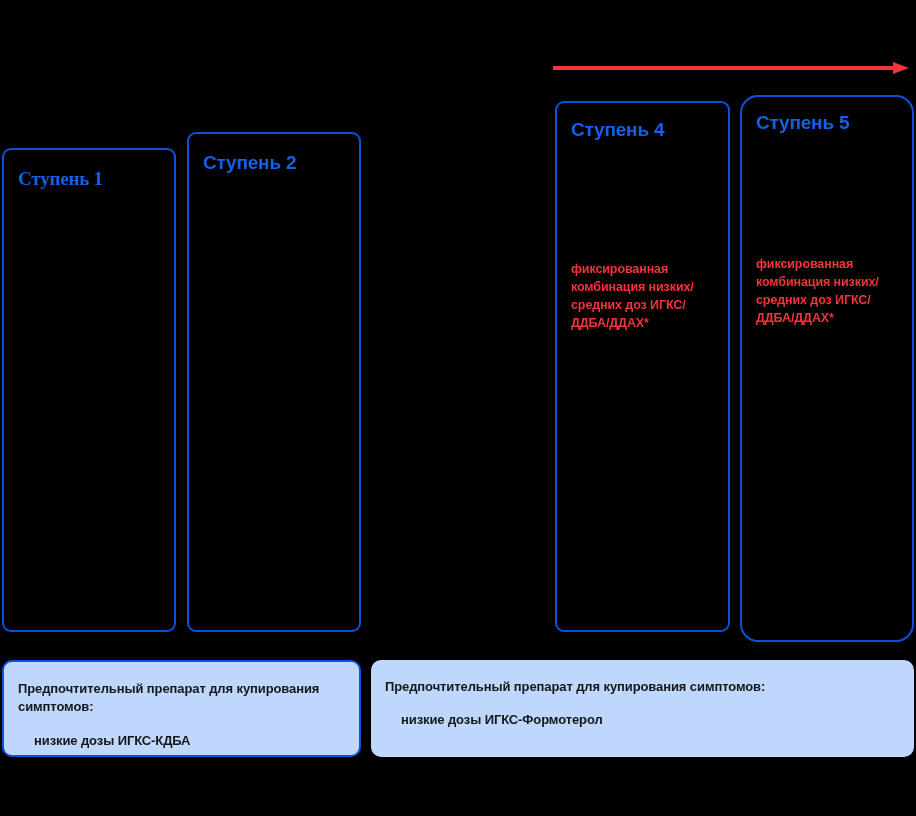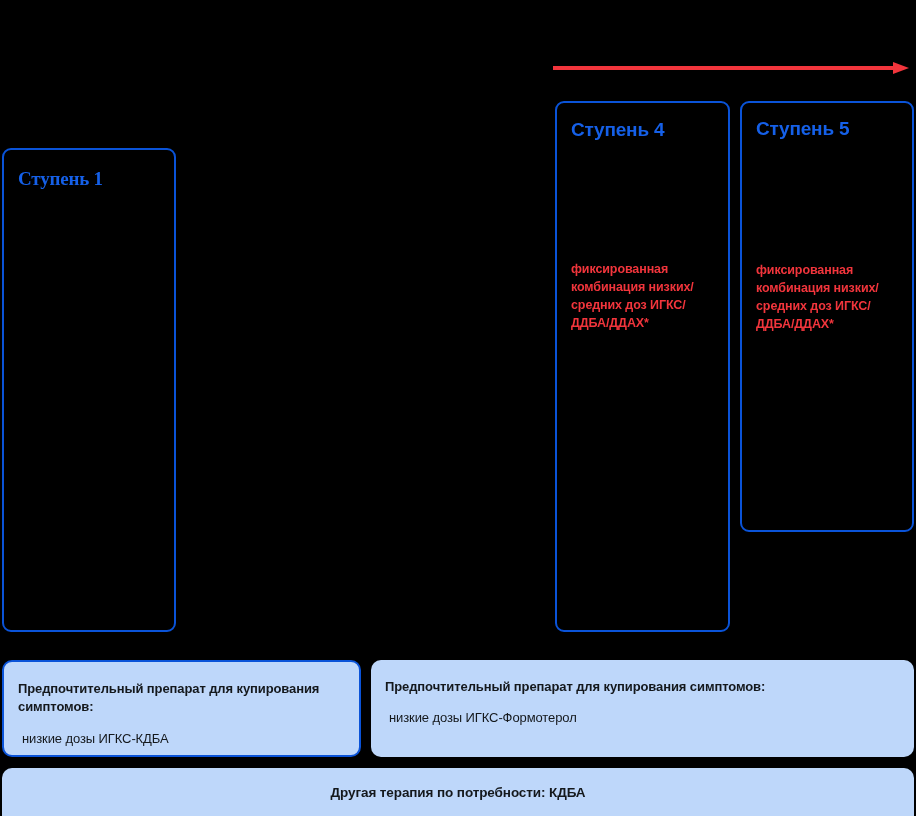--- a/index.html
+++ b/index.html
@@ -69,21 +69,21 @@
     font-weight: bold;
     line-height: 1.43;
     color: #f2353c;
     letter-spacing: -0.1px;
   }
 
   #step-1 { left: 2px;   top: 148px; width: 174px; height: 484px; font-family: Liberation Serif, serif; }
   #step-2 { left: 187px; top: 132px; width: 174px; height: 500px; }
   #step-3 { left: 371px; top: 116px; width: 175px; height: 516px; }
   #step-4 { left: 555px; top: 101px; width: 175px; height: 531px; }
-  #step-5 { left: 740px; top: 101px;  width: 174px; height: 431px; }
+  #step-5 { left: 740px; top: 95px;  width: 174px; height: 547px; border-radius: 18px; }
 
   #step-1 .step-title { top: 18px; }
   #step-2 .step-title { top: 18px; }
   #step-3 .step-title { top: 18px; }
   #step-4 .step-title { top: 16px; }
   #step-5 .step-title { top: 15px; }
 
   #step-4 .step-body { top: 158px; }
   #step-5 .step-body { top: 159px; }
 
@@ -99,24 +99,24 @@
   .reliever-heading {
     font-size: 13px;
     font-weight: bold;
     line-height: 1.42;
     color: #14181c;
     margin: 0 0 14px 0;
     letter-spacing: -0.1px;
   }
   .reliever-value {
     font-size: 13px;
-    font-weight: normal;
+    font-weight: bold;
     line-height: 1.3;
     color: #14181c;
-    margin: 4px;
+    margin: 16px;
     letter-spacing: -0.1px;
   }
   #reliever-left  { left: 2px;   top: 660px; width: 359px; height: 97px; }
   #reliever-right { left: 371px; top: 660px; width: 543px; height: 97px; }
 
   
   #footer-bar {
     position: absolute;
     left: 2px;
     top: 768px;
@@ -146,20 +146,24 @@
       <line x1="0" y1="6" x2="344" y2="6" stroke="#f2353c" stroke-width="4"></line>
       <polygon points="340,0 356,6 340,12" fill="#f2353c"></polygon>
     </svg>
   </div>
 
   <div class="step-box" id="step-1">
     <div class="step-title">Ступень 1</div>
     <div class="step-body"></div>
   </div>
 
+  <div class="step-box" id="step-2">
+    <div class="step-title">Ступень 2</div>
+    <div class="step-body"></div>
+  </div>
 
 
   <div class="step-box" id="step-4">
     <div class="step-title">Ступень 4</div>
     <div class="step-body">фиксированная комбинация низких/средних доз ИГКС/ДДБА/ДДАХ*</div>
   </div>
 
   <div class="step-box" id="step-5">
     <div class="step-title">Ступень 5</div>
     <div class="step-body">фиксированная комбинация низких/средних доз ИГКС/ДДБА/ДДАХ*</div>
@@ -168,17 +172,14 @@
   <div class="reliever bordered" id="reliever-left">
     <p class="reliever-heading">Предпочтительный препарат для купирования симптомов:</p>
     <p class="reliever-value">низкие дозы ИГКС-КДБА</p>
   </div>
 
   <div class="reliever" id="reliever-right">
     <p class="reliever-heading">Предпочтительный препарат для купирования симптомов:</p>
     <p class="reliever-value">низкие дозы ИГКС-Формотерол</p>
   </div>
 
-  <div id="footer-bar">
-    <span class="footer-text">Другая терапия по потребности: КДБА</span>
-  </div>
 
 </div>
 
 </body></html>

